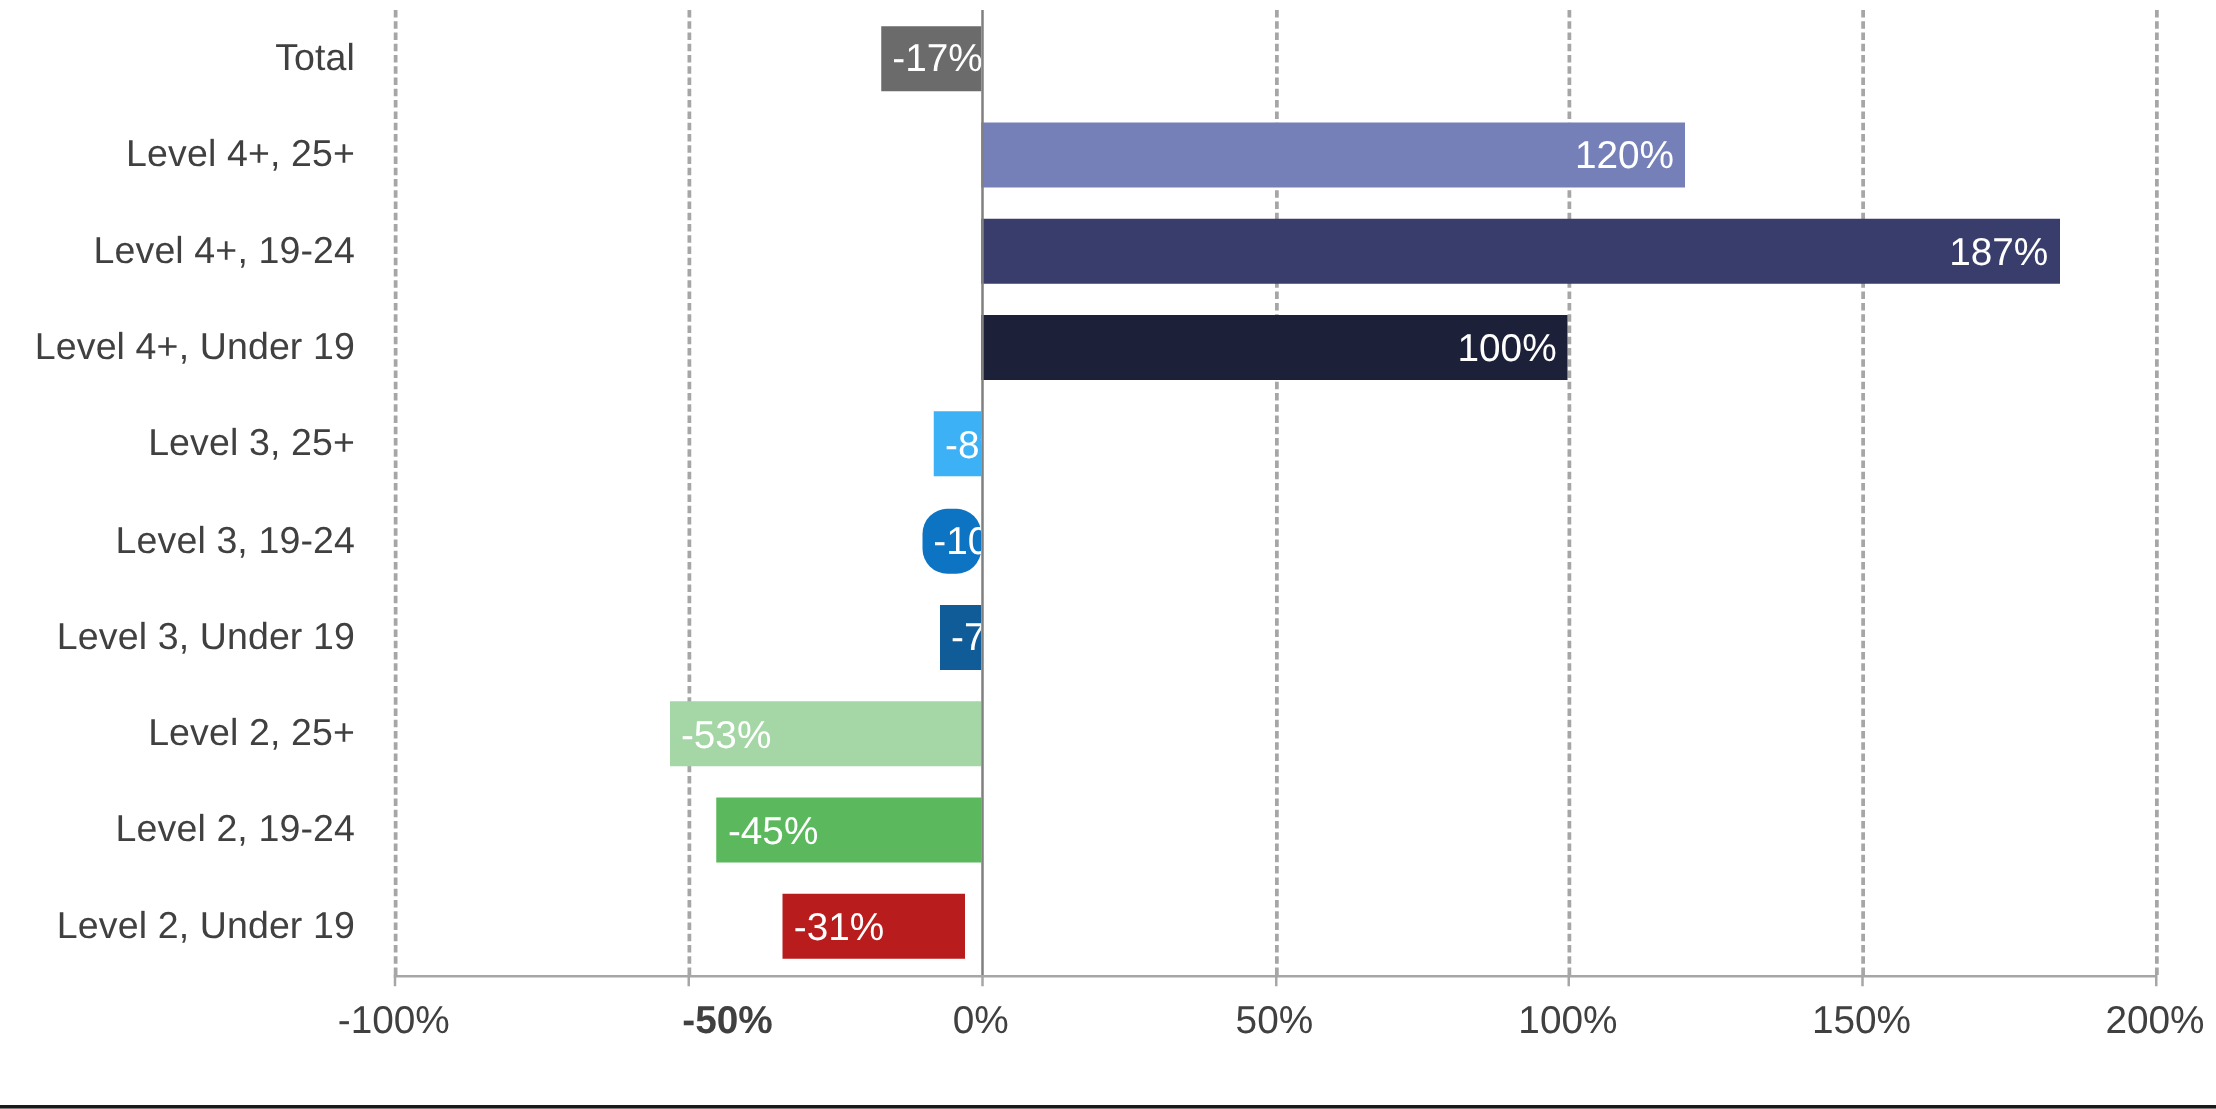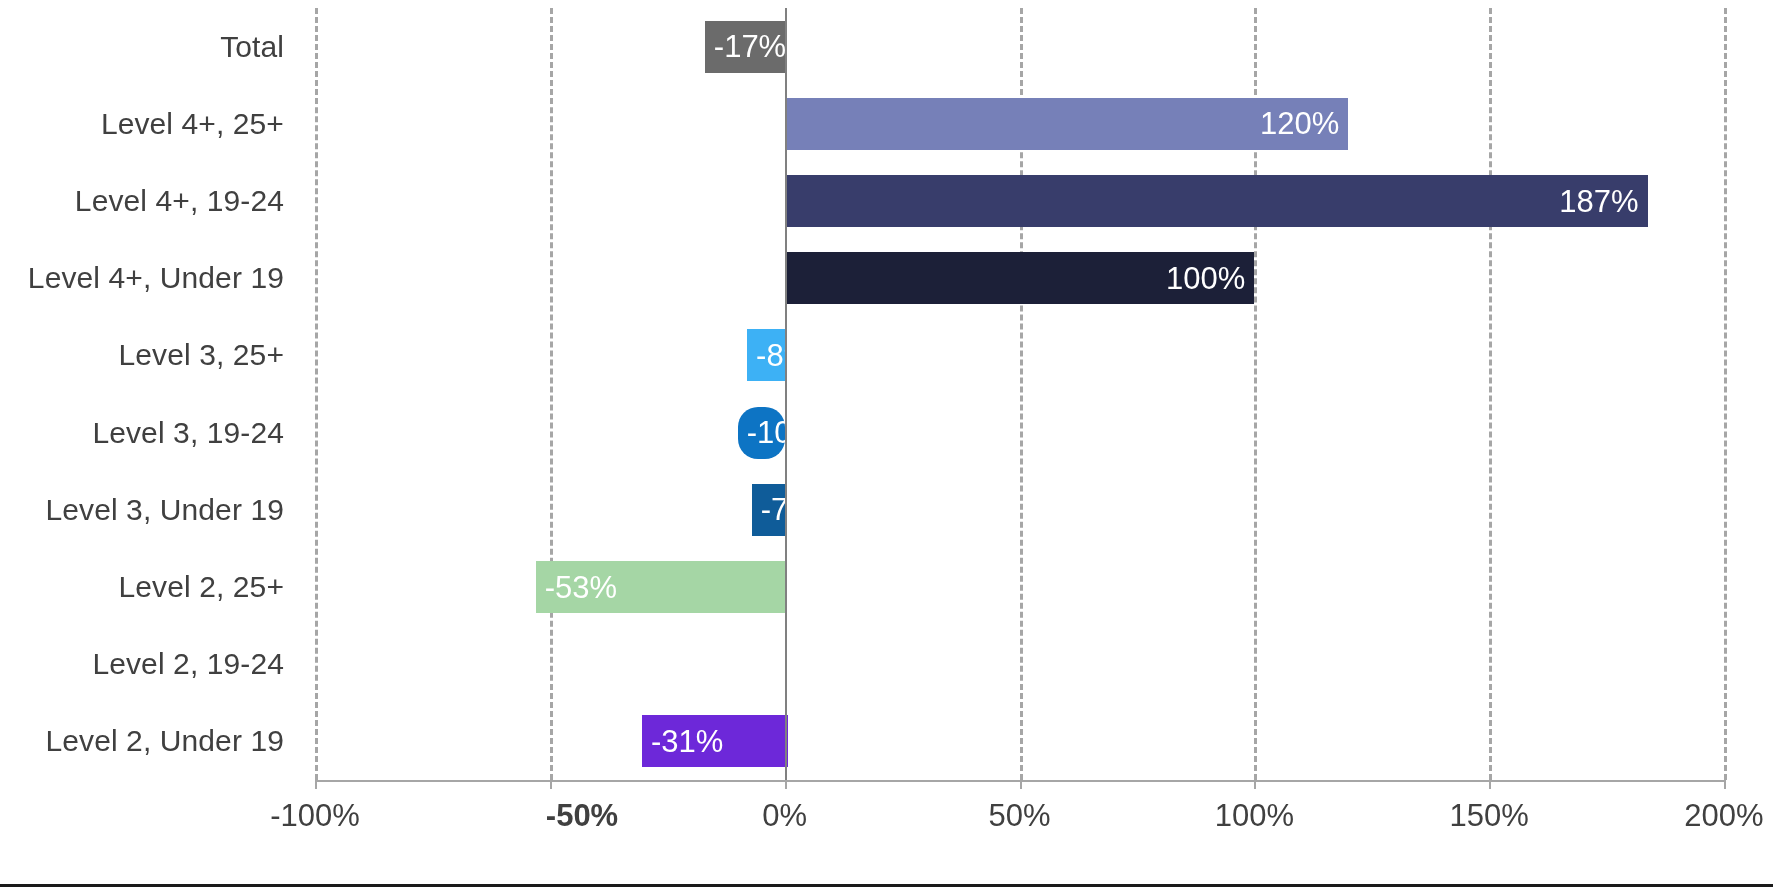--- a/index.html
+++ b/index.html
@@ -190,22 +190,27 @@
       <div class="bar-row" style="top: 475.8px; height: 52px;">
         <div class="bar neg" title="Level 3, Under 19: -7%" style="background: rgb(15, 92, 153); left: 436.79px; width: 32.8767px;">
           <span class="bar-value" style="color: rgb(255, 255, 255);">-7%</span>
         </div>
       </div>
       <div class="bar-row" style="top: 553px; height: 52px;">
         <div class="bar neg" title="Level 2, 25+: -53%" style="background: rgb(165, 214, 165); left: 220.743px; width: 248.923px;">
           <span class="bar-value" style="color: rgb(255, 255, 255);">-53%</span>
         </div>
       </div>
+      <div class="bar-row" style="top: 630.2px; height: 52px;">
+        <div class="bar neg" title="Level 2, 19-24: -45%" style="background: rgb(92, 184, 92); left: 258.317px; width: 211.35px;">
+          <span class="bar-value" style="color: rgb(255, 255, 255);">-45%</span>
+        </div>
+      </div>
       <div class="bar-row" style="top: 707.4px; height: 52px;">
-        <div class="bar neg" title="Level 2, Under 19: -31%" style="background: #6d28d9; left: 327px; width: 145.597px; justify-content: flex-end;">
+        <div class="bar neg" title="Level 2, Under 19: -31%" style="background: #b91c1c; left: 311px; width: 145.597px; justify-content: flex-end;">
           <span class="bar-value" style="color: rgb(255, 255, 255);">-31%</span>
         </div>
       </div>
     </div>
 
   <div id="axis-baseline"></div>
 
   <div id="value-axis">
       <div class="tick-label" style="left: 315px;">-100%</div>
       <div class="tick-label" style="left: 582px; font-weight: bold;">-50%</div>

